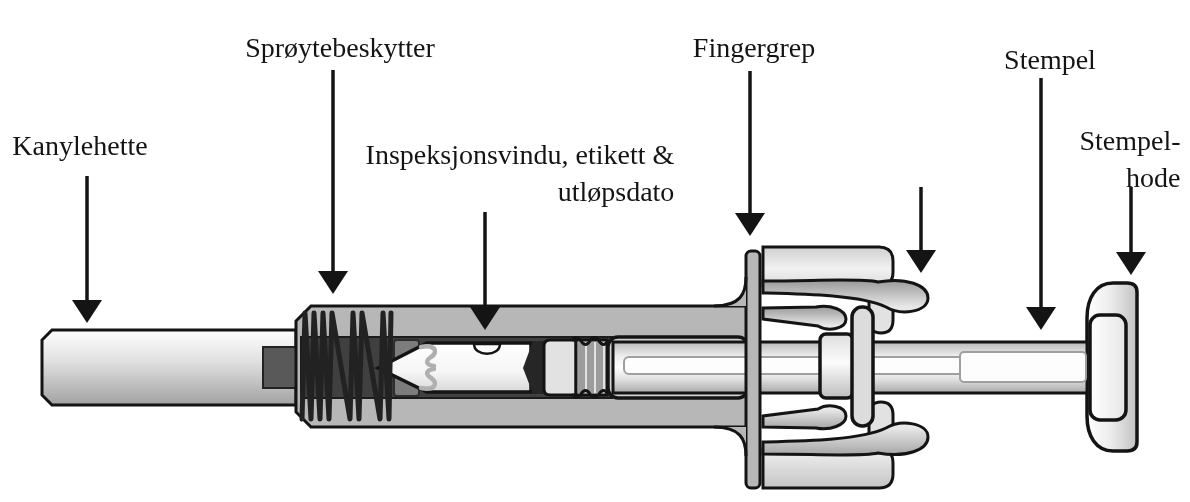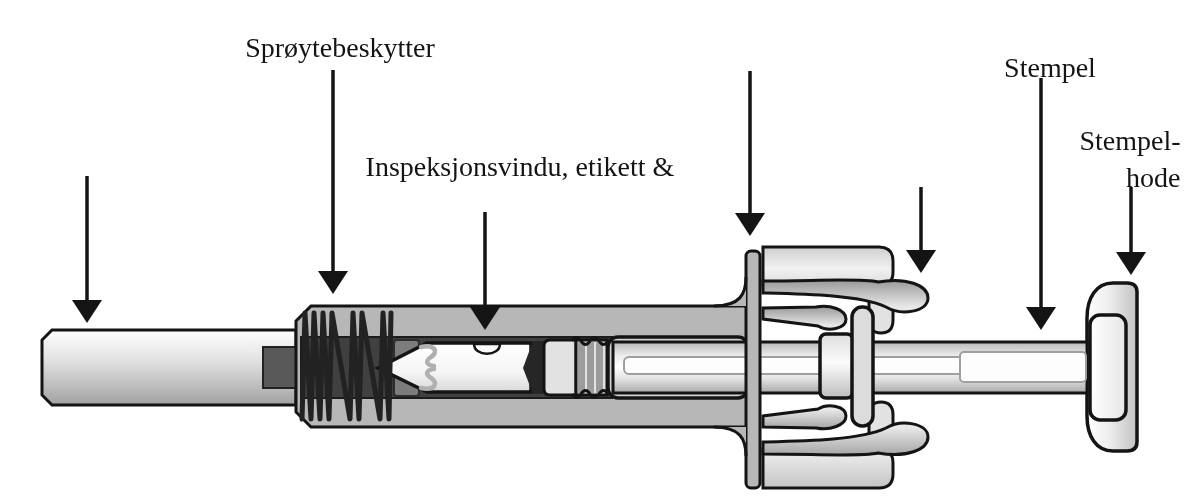--- a/index.html
+++ b/index.html
@@ -169,17 +169,19 @@
     <g class="arrow">
       <line x1="1041" y1="78" x2="1041" y2="310"></line>
         <polygon points="1026,307 1056,307 1041,330"></polygon>
     </g>
     <g class="arrow">
       <line x1="1131" y1="187" x2="1131" y2="255"></line>
         <polygon points="1116,252 1146,252 1131,275"></polygon>
     </g>
   </svg>
 
+  <div class="lbl" style="left:80px;top:127px">Kanylehette</div>
   <div class="lbl" style="left:340px;top:29px">Sprøytebeskytter</div>
-  <div class="lbl" style="left:520px;top:148px"><span>Inspeksjonsvindu, etikett &amp;</span><br></div>
-  <div class="lbl" style="left:1050px;top:49px">Stempel</div>
+  <div class="lbl" style="left:520px;top:136px"><span>Inspeksjonsvindu, etikett &amp;</span><br><span>utløpsdato</span></div>
+  <div class="lbl" style="left:754px;top:29px">Fingergrep</div>
+  <div class="lbl" style="left:1050px;top:41px">Stempel</div>
   <div class="lbl" style="left:1130px;top:122px"><span>Stempel-</span><br><span>hode</span></div>
 </div>
 
 </body></html>

